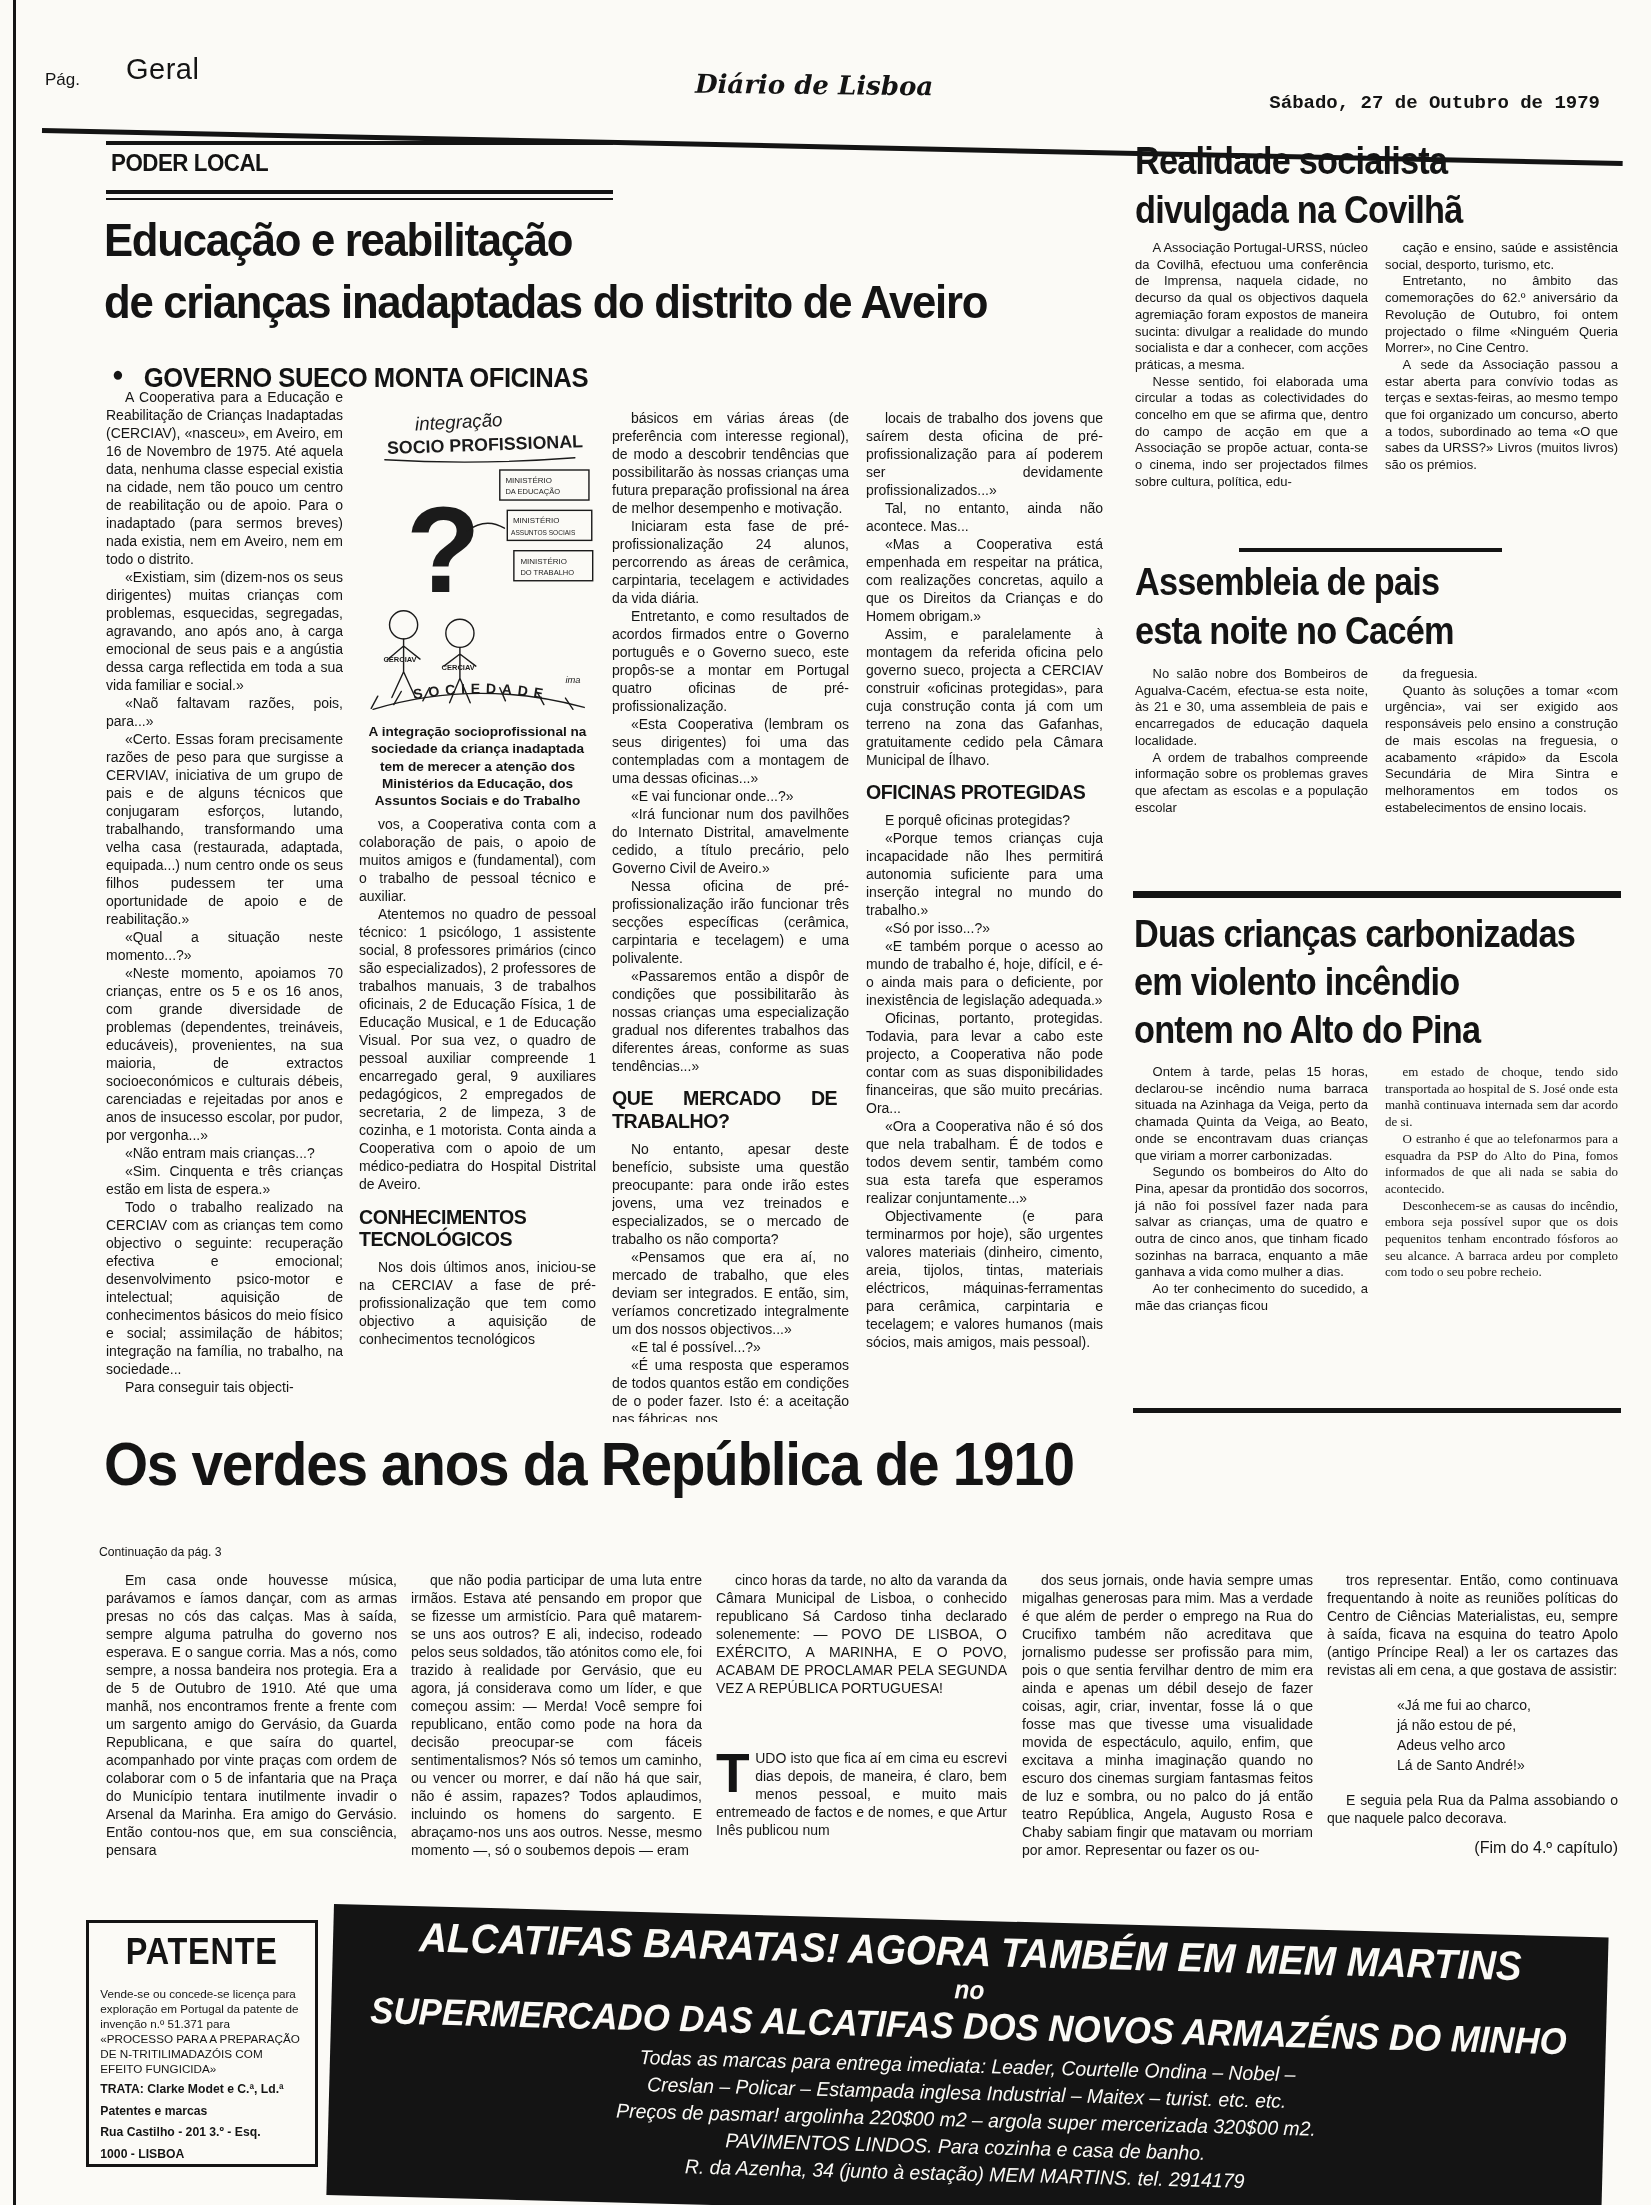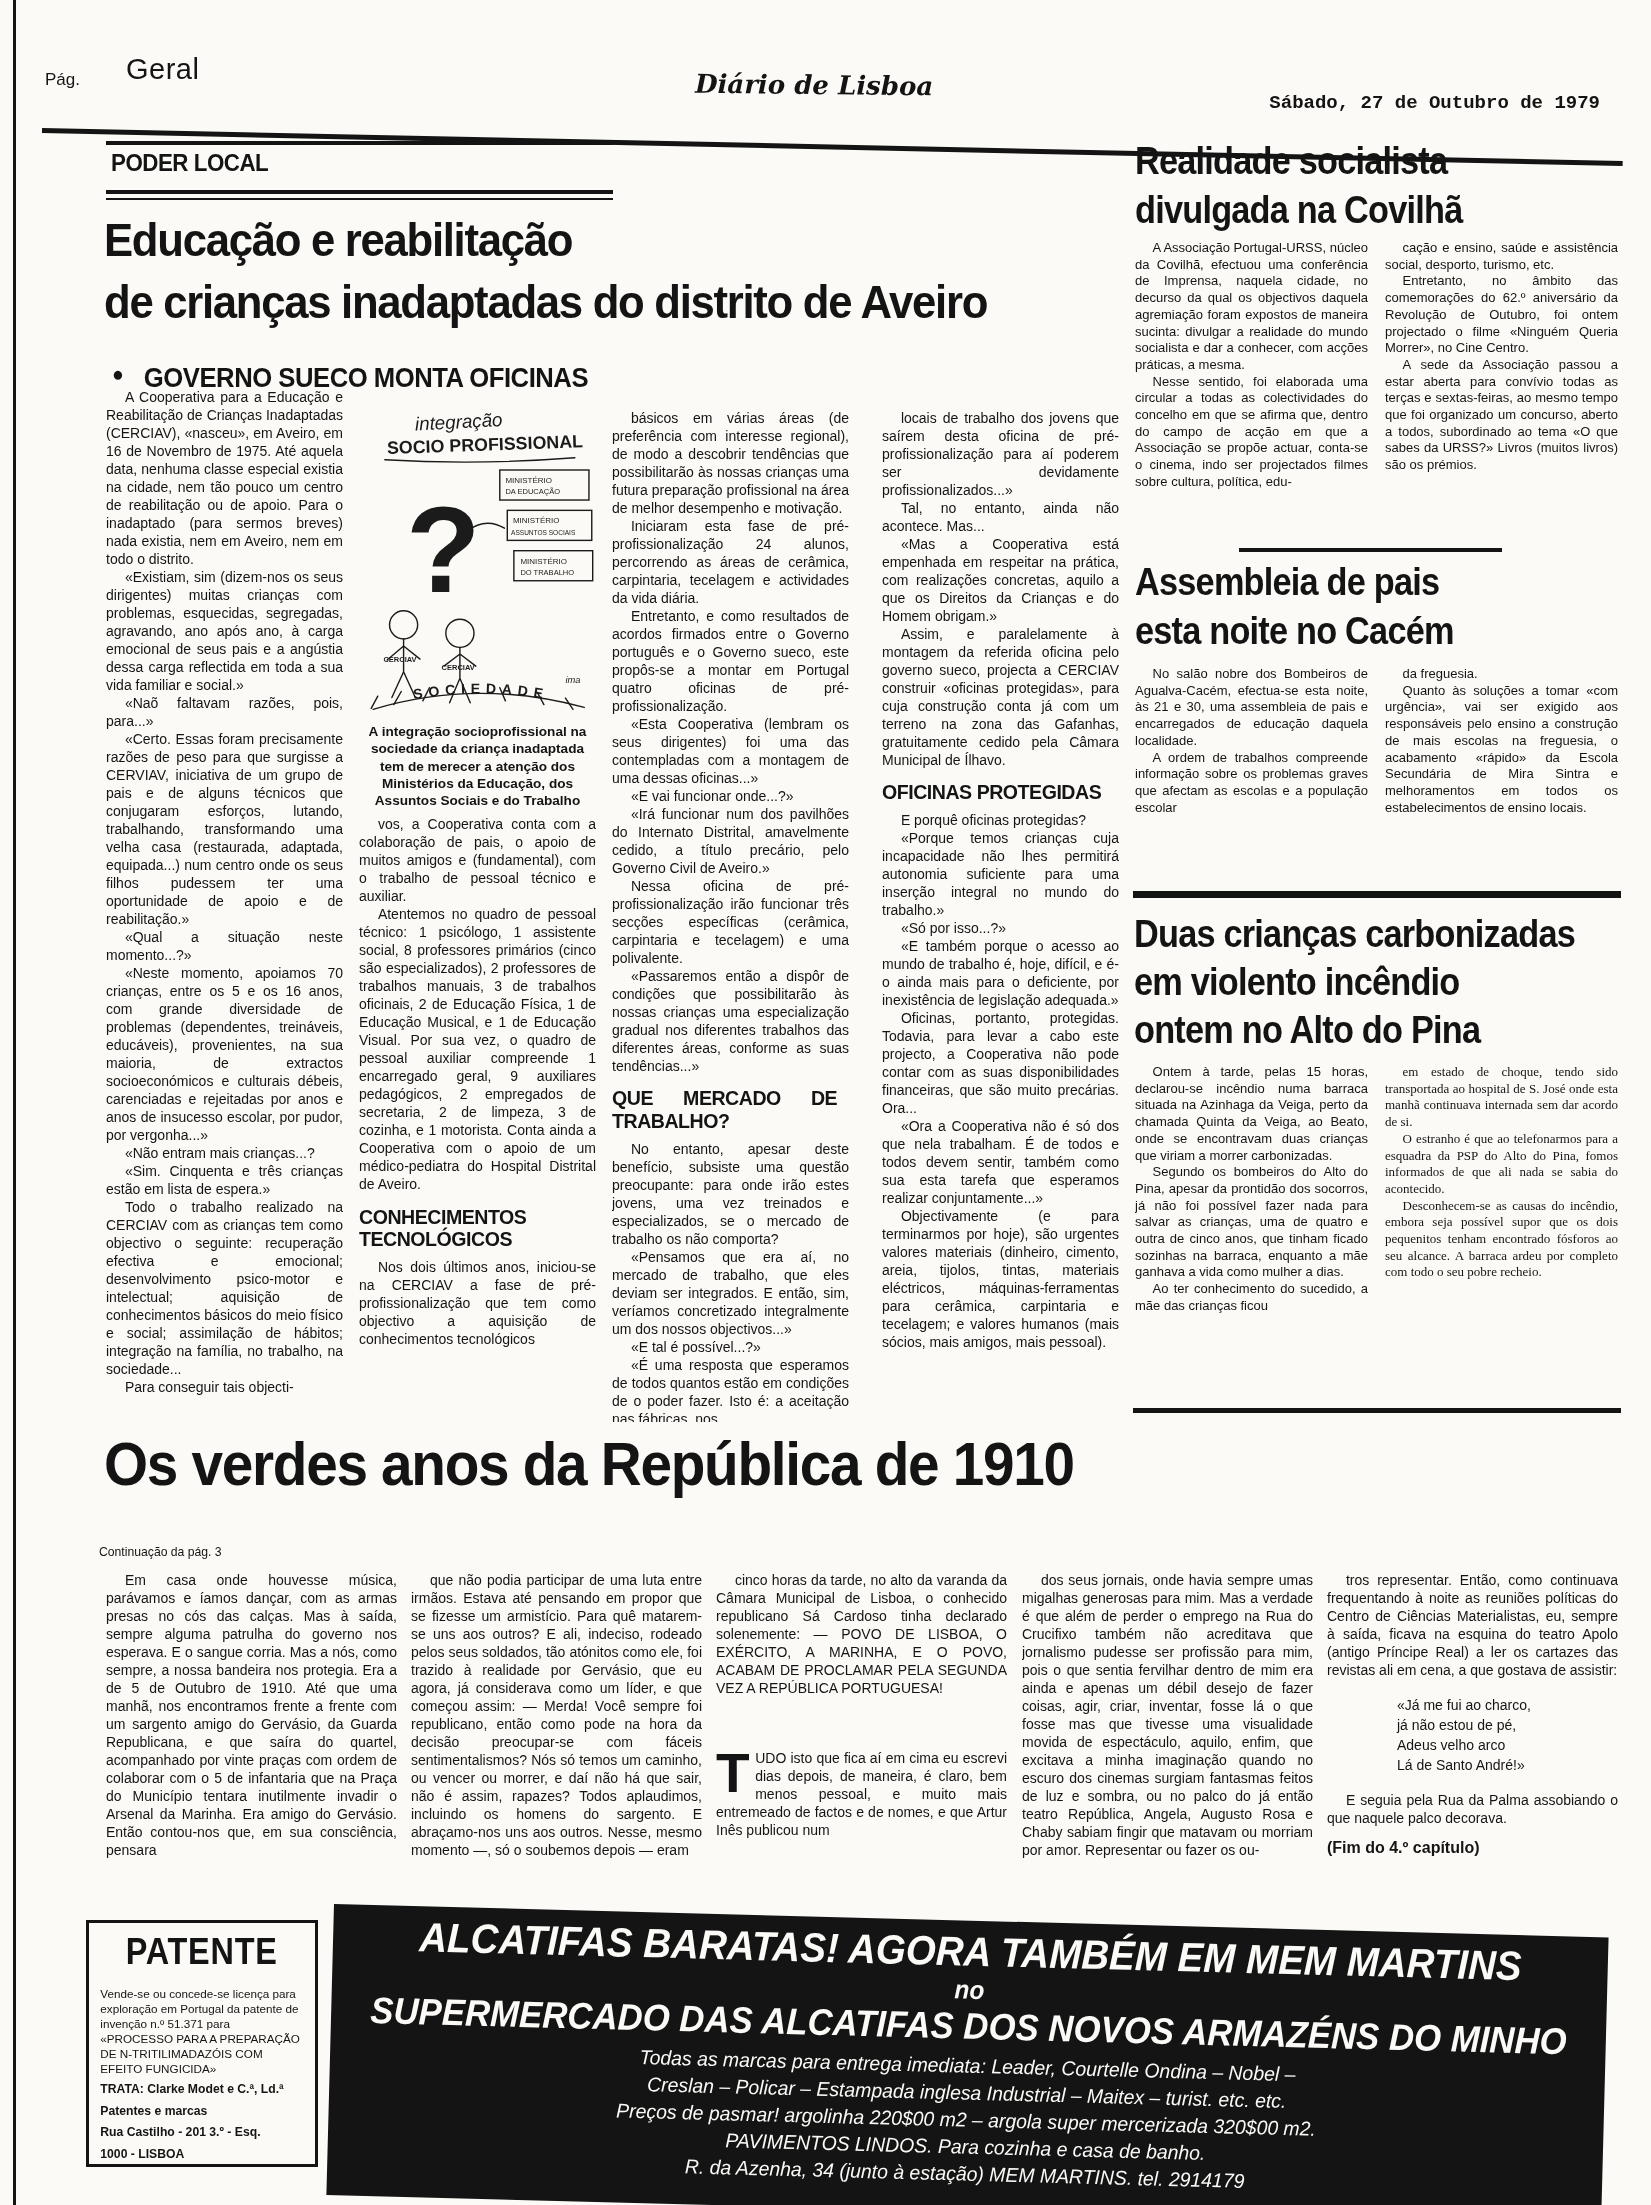--- a/index.html
+++ b/index.html
@@ -24,21 +24,21 @@
   .col{position:absolute;width:237px;text-align:justify;font-size:14px;line-height:18px;overflow:hidden;}
   .col p{margin:0;text-indent:1.35em;}
   .col h3{font-size:20.6px;line-height:22.5px;font-weight:bold;letter-spacing:-0.5px;margin:12.2px 0 7.5px;transform:scaleX(.95);transform-origin:left top;}
   .caption{font-weight:bold;text-align:center;font-size:13.6px;line-height:17.4px;margin:4.7px 0 5.6px;}
   .rcol{width:233px;font-size:13px;line-height:16.7px;}
   .vcol{width:291px;font-size:14px;line-height:18px;}
   .dropcap p:first-child{text-indent:0;}
   .dropcap p:first-child::first-letter{font-size:55px;font-weight:bold;float:left;line-height:40px;padding:3.8px 5.6px 0 0;}
   .gap-top{margin-top:52px !important;}
   .poem p{text-indent:0 !important;margin-left:70px !important;line-height:20px;}
-  .fim{font-weight:bold;font-size:16px;margin-top:12.2px;}
+  .fim{font-weight:normal;text-align:right;font-size:16px;margin-top:12.2px;}
   
   .patente-box{position:absolute;left:86px;top:1920px;width:232px;height:247px;border:3.3px solid #141414;box-sizing:border-box;padding:8.4px 11.3px;}
   .patente-title{font-size:36px;font-weight:bold;text-align:center;letter-spacing:0.9px;margin-bottom:12.2px;transform:scaleX(.9);transform-origin:center top;}
   .patente-body p{font-size:11.7px;line-height:15px;margin:0 0 6.6px;text-indent:0;}
   .patente-body p:nth-child(n+2){font-weight:bold;font-size:12.2px;}
   .alcatifas{position:absolute;left:334px;top:1904px;width:1275px;height:291px;background:#141414;color:#fbfaf6;
              transform:rotate(1.5deg);transform-origin:left top;text-align:center;padding-top:7.5px;box-sizing:border-box;}
   .alc-l{font-style:italic;font-weight:bold;transform:scaleX(.94);transform-origin:center top;white-space:nowrap;}
   .alc1{font-size:41px;line-height:47px;}
   .alc2{font-size:26px;line-height:29px;}
@@ -140,21 +140,21 @@
       </div>
     <h3>QUE MERCADO DE TRABALHO?</h3>
     <div>
         <p>No entanto, apesar deste benefício, subsiste uma questão preocupante: para onde irão estes jovens, uma vez treinados e especializados, se o mercado de trabalho os não comporta?</p>
         <p>«Pensamos que era aí, no mercado de trabalho, que eles deviam ser integrados. E então, sim, veríamos concretizado integralmente um dos nossos objectivos...»</p>
         <p>«E tal é possível...?»</p>
         <p>«É uma resposta que esperamos de todos quantos estão em condições de o poder fazer. Isto é: a aceitação nas fábricas, nos</p>
       </div>
   </div>
 
-  <div class="col" style="left:866px;top:409px;height:1013px;margin-left:16px;">
+  <div class="col" style="left:866px;top:409px;height:1013px;">
     <div>
         <p>locais de trabalho dos jovens que saírem desta oficina de pré-profissionalização para aí poderem ser devidamente profissionalizados...»</p>
         <p>Tal, no entanto, ainda não acontece. Mas...</p>
         <p>«Mas a Cooperativa está empenhada em respeitar na prática, com realizações concretas, aquilo a que os Direitos da Crianças e do Homem obrigam.»</p>
         <p>Assim, e paralelamente à montagem da referida oficina pelo governo sueco, projecta a CERCIAV construir «oficinas protegidas», para cuja construção conta já com um terreno na zona das Gafanhas, gratuitamente cedido pela Câmara Municipal de Ílhavo.</p>
       </div>
     <h3>OFICINAS PROTEGIDAS</h3>
     <div>
         <p>E porquê oficinas protegidas?</p>
         <p>«Porque temos crianças cuja incapacidade não lhes permitirá autonomia suficiente para uma inserção integral no mundo do trabalho.»</p>

